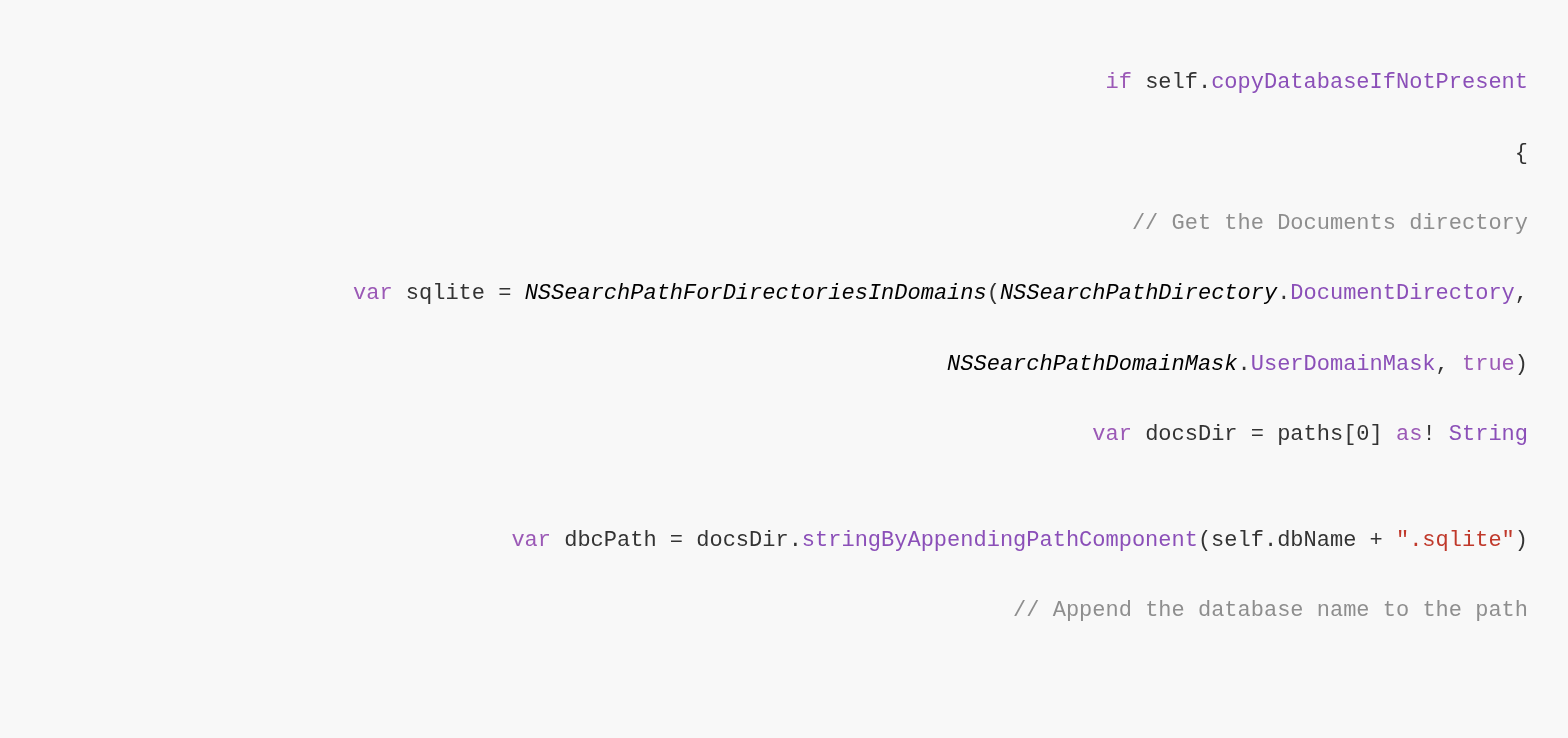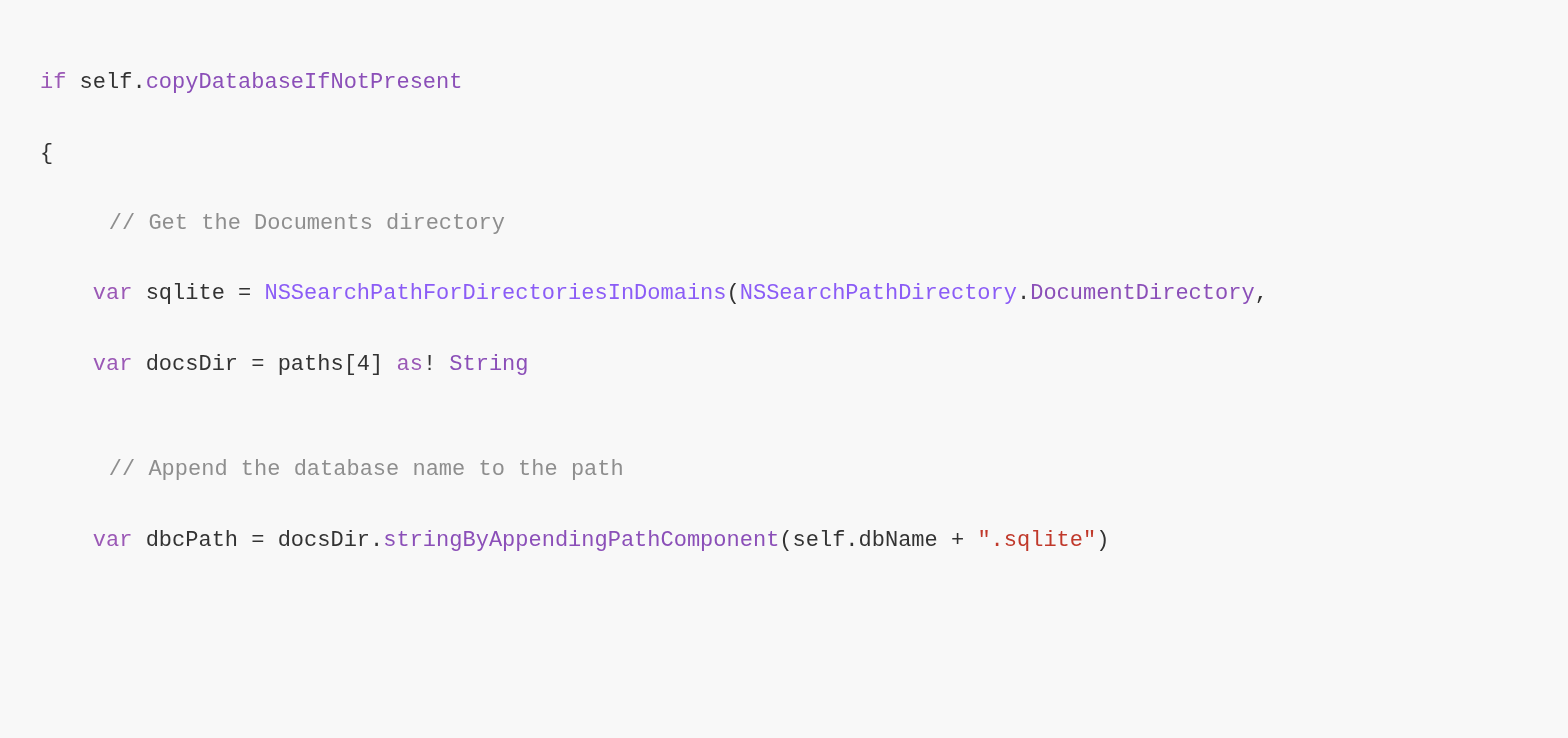--- a/index.html
+++ b/index.html
@@ -21,39 +21,41 @@
     .code-block {
       white-space: pre;
       color: #333;
     }
 
     .kw { color: #9b59b6; }       
     .cm { color: #8e8e8e; margin-left: 16px; }       
     .fn { color: #8b4fb8; }       
     .st { color: #c0392b; }          
     .bool { color: #9b59b6; }     
-    .ns { color: #8b5cf6; }       
+    .ns { color: #000000; font-style: italic; }       
     .normal { color: #333; }
 
     .line {
       display: block;
+      text-align: right;
     }
   </style>
 </head>
 <body>
 
 <div class="code-block">
 <span class="line"><span class="kw">if</span> <span class="normal">self.</span><span class="fn">copyDatabaseIfNotPresent</span></span>
 <span class="line"><span class="normal">{</span></span>
 <span class="line">    <span class="cm">// Get the Documents directory</span></span>
 <span class="line">    <span class="kw">var</span> <span class="normal">sqlite = </span><span class="ns">NSSearchPathForDirectoriesInDomains</span><span class="normal">(</span><span class="ns">NSSearchPathDirectory</span><span class="normal">.</span><span class="fn">DocumentDirectory</span><span class="normal">,</span></span>
-<span class="line">    <span class="kw">var</span> <span class="normal">docsDir = paths[4] </span><span class="kw">as</span><span class="normal">! </span><span class="fn">String</span></span>
+<span class="line">        <span class="ns">NSSearchPathDomainMask</span><span class="normal">.</span><span class="fn">UserDomainMask</span><span class="normal">, </span><span class="bool">true</span><span class="normal">)</span></span>
+<span class="line">    <span class="kw">var</span> <span class="normal">docsDir = paths[0] </span><span class="kw">as</span><span class="normal">! </span><span class="fn">String</span></span>
 <span class="line"></span>
+<span class="line">    <span class="kw">var</span> <span class="normal">dbcPath = docsDir.</span><span class="fn">stringByAppendingPathComponent</span><span class="normal">(self.dbName + </span><span class="st">".sqlite"</span><span class="normal">)</span></span>
 <span class="line">    <span class="cm">// Append the database name to the path</span></span>
-<span class="line">    <span class="kw">var</span> <span class="normal">dbcPath = docsDir.</span><span class="fn">stringByAppendingPathComponent</span><span class="normal">(self.dbName + </span><span class="st">".sqlite"</span><span class="normal">)</span></span>
 <span class="line"></span>
 <span class="line"></span>
 
 
 
 
 
 
 
 

